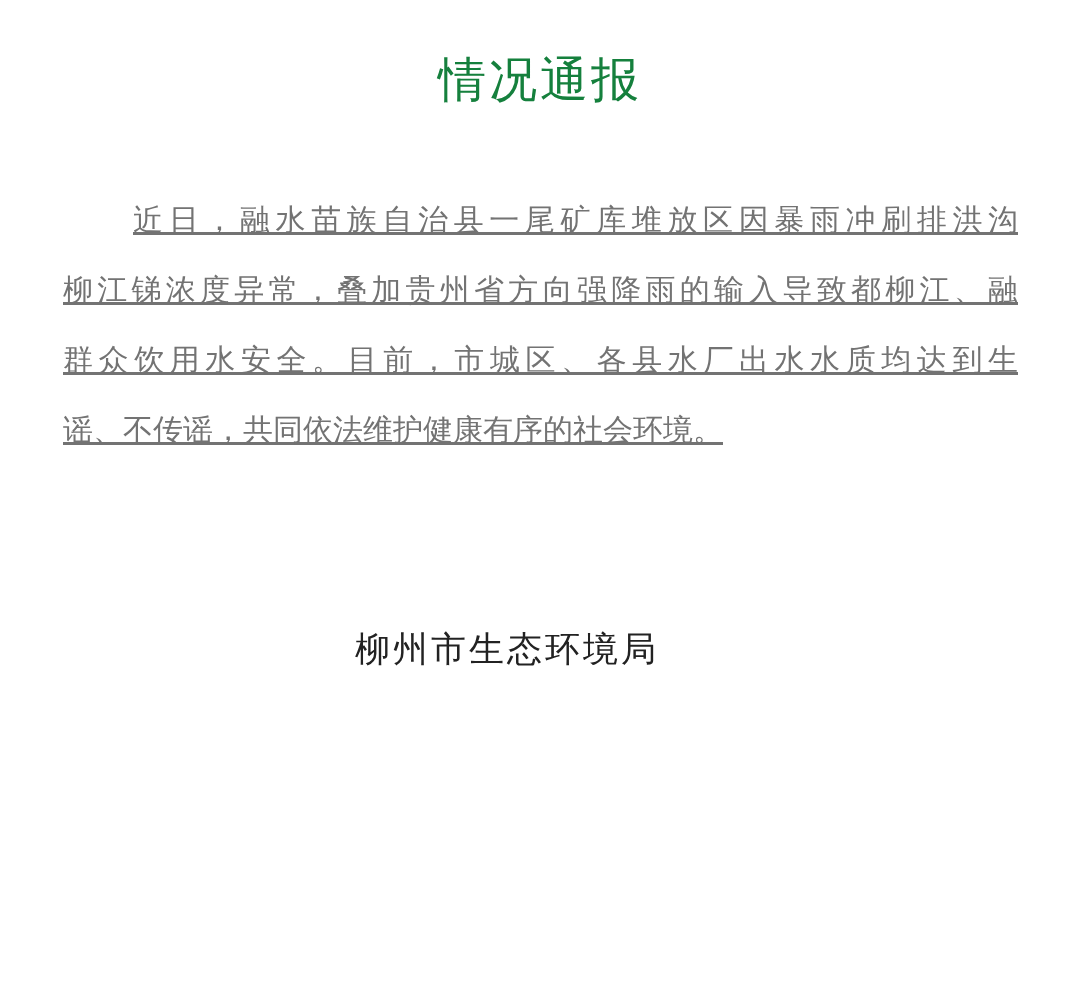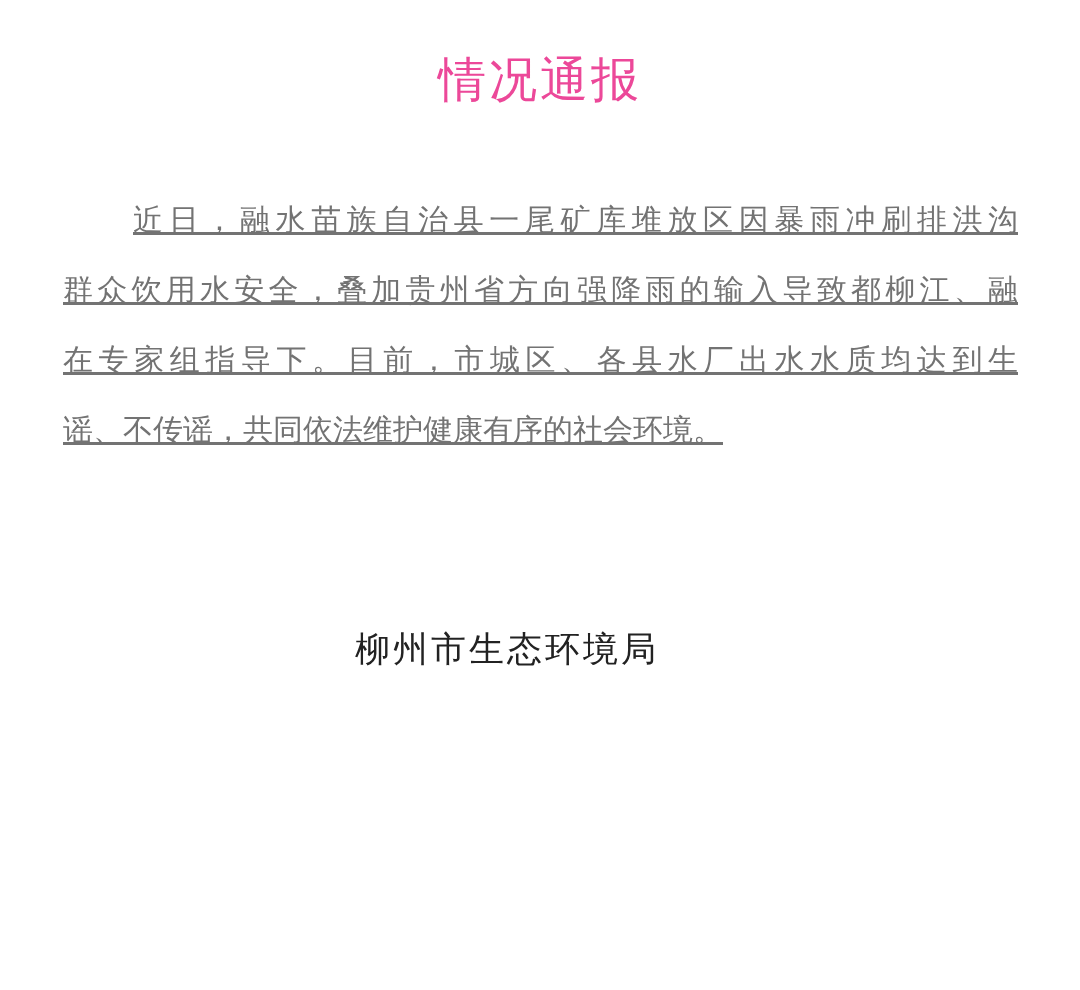--- a/index.html
+++ b/index.html
@@ -17,21 +17,21 @@
     overflow: hidden;
     box-sizing: border-box;
   }
   .doc-title {
     margin-top: 50px;
     text-align: center;
     font-size: 48px;
     line-height: 60px;
     letter-spacing: 3px;
     font-weight: 500;
-    color: #ec4899;
+    color: #15803d;
   }
   .doc-body {
     margin: 75px 62px 0 63px;
     font-size: 30px;
     line-height: 70px;
     color: #737373;
     text-decoration: underline;
   }
   .body-line {
     text-align: justify;
@@ -64,22 +64,22 @@
 </style>
 </head>
 <body>
 
 <div class="page">
 
   <div class="doc-title">情况通报</div>
 
   <div class="doc-body">
     <div class="body-line first">近日，融水苗族自治县一尾矿库堆放区因暴雨冲刷排洪沟</div>
-    <div class="body-line">群众饮用水安全，叠加贵州省方向强降雨的输入导致都柳江、融</div>
-    <div class="body-line">在专家组指导下。目前，市城区、各县水厂出水水质均达到生</div>
+    <div class="body-line">柳江锑浓度异常，叠加贵州省方向强降雨的输入导致都柳江、融</div>
+    <div class="body-line">群众饮用水安全。目前，市城区、各县水厂出水水质均达到生</div>
     <div class="body-line last">谣、不传谣，共同依法维护健康有序的社会环境。</div>
   </div>
 
   <div class="sign-block">
     <div class="sign-name">柳州市生态环境局</div>
   </div>
 
 </div>
 
 </body></html>

